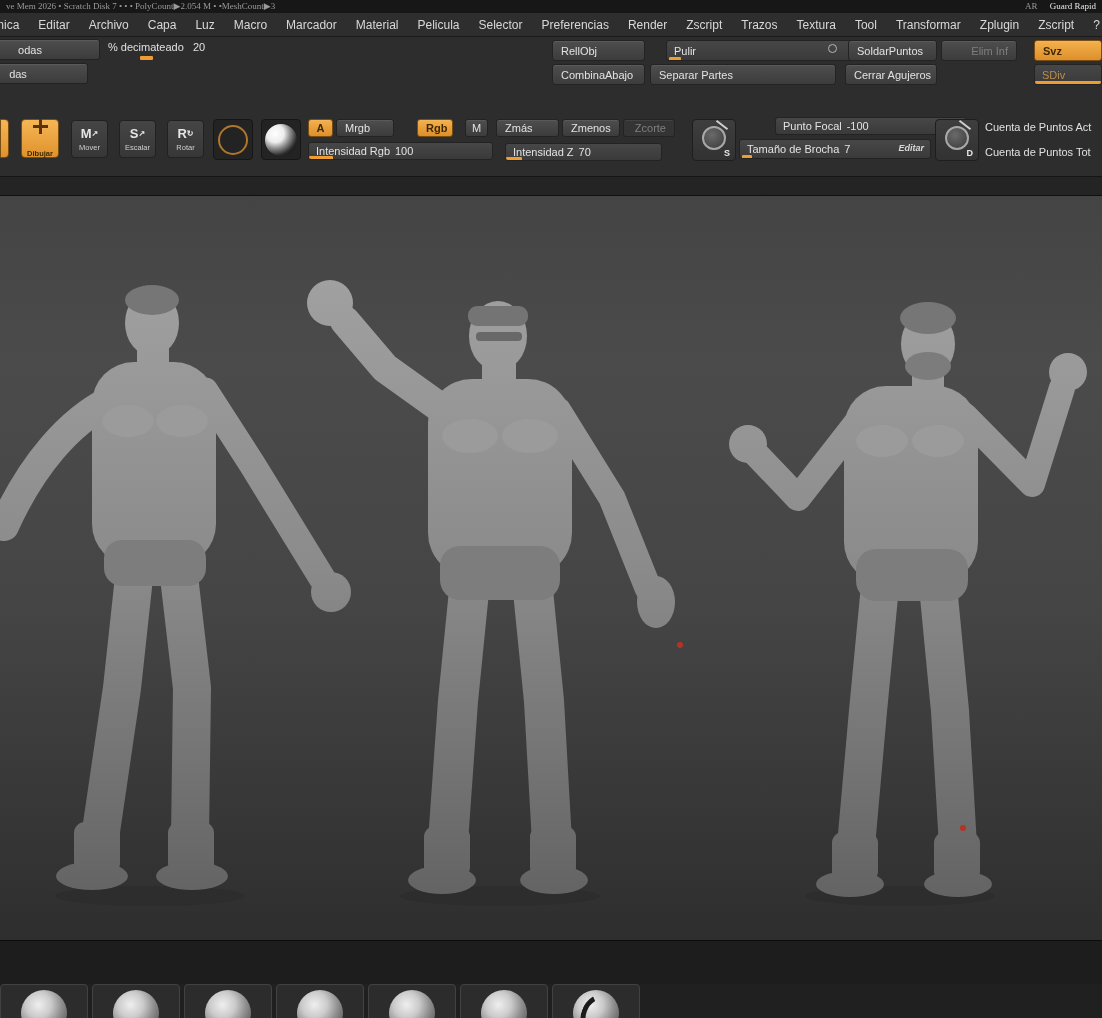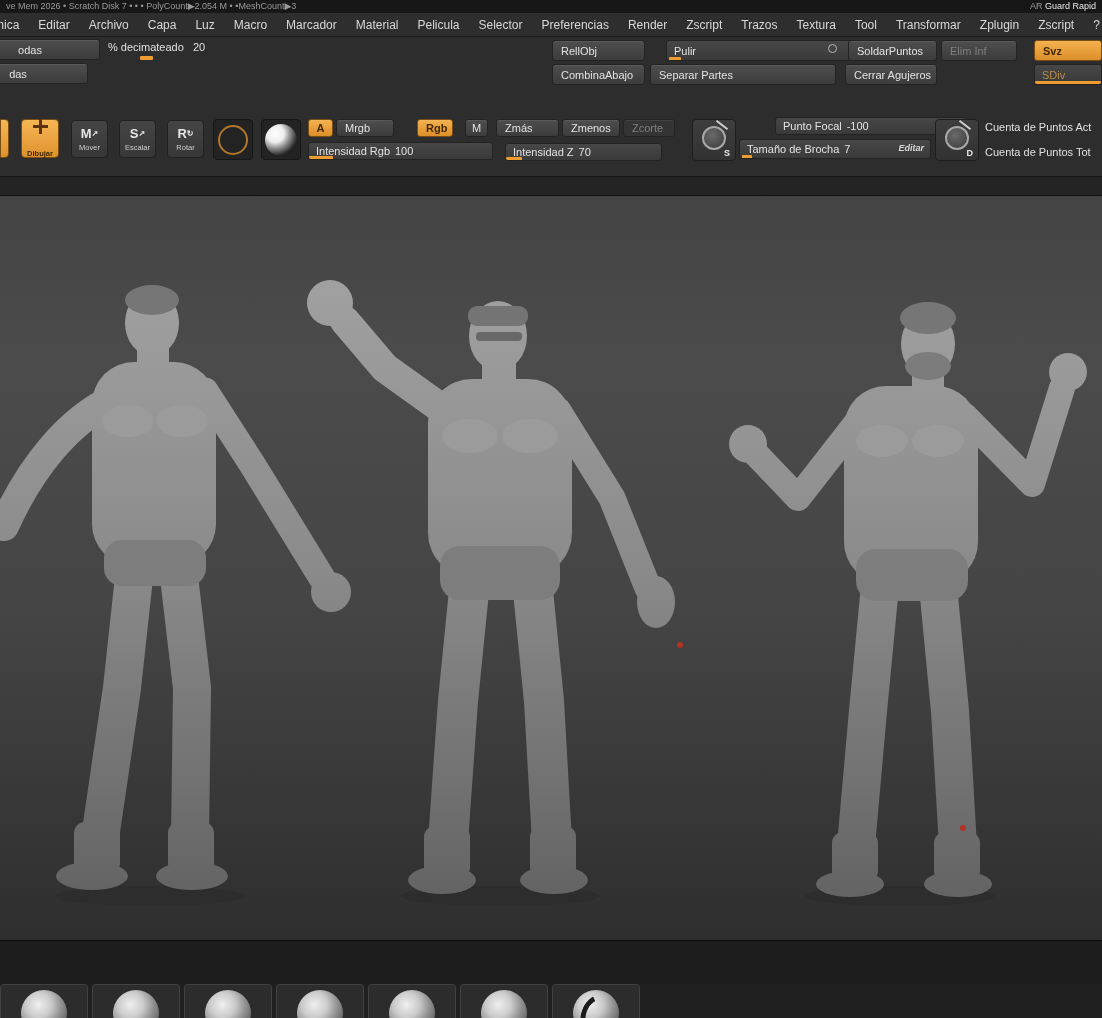--- a/index.html
+++ b/index.html
@@ -1,37 +1,37 @@
 <!DOCTYPE html>
 <html><head>
 <meta charset="utf-8">
 <style>
   * { box-sizing: border-box; margin: 0; padding: 0; }
   body { background:#111; font-family:"Liberation Sans", sans-serif; }
   .app { position:relative; width:1102px; height:1018px; overflow:hidden; background:#2d2d2d; }
 
   
   .titlebar { position:absolute; top:0; left:0; width:1102px; height:13px; background:#171717;
-    color:#9a9a9a; font-size:9px; line-height:13px; display:flex; justify-content:space-between; padding:0 6px; white-space:nowrap;}
-  .titlebar .tright span { }
+    color:#9a9a9a; font-size:9px; line-height:13px; display:flex; justify-content:space-between; padding:0 6px; white-space:nowrap;font-family:Liberation Serif, serif;}
+  .titlebar .tright span { margin-left:10px; }
   .titlebar .tright .qsave { color:#e6e6e6; }
 
   
   .menubar { position:absolute; top:13px; left:0; width:1102px; height:24px; background:#2e2e2e;
     border-bottom:1px solid #1b1b1b; display:flex; align-items:center; font-size:12px; color:#d8d8d8; }
   .menubar span { margin-right:19px; cursor:default; }
   .menubar span:first-child { margin-left:-6px; }
 
   
   .btn { position:absolute; background:linear-gradient(#4e4e4e,#3c3c3c); border:1px solid #232323;
     border-radius:3px; color:#e2e2e2; font-size:11px; display:flex; align-items:center; padding:0 8px;
     box-shadow: inset 0 1px 0 rgba(255,255,255,.07); white-space:nowrap; overflow:hidden; }
   .btn.center { justify-content:center; }
   .btn.orange { background:linear-gradient(#f4b14e,#dd8f2a); color:#3f2700; font-weight:bold; border-color:#7a4e12; }
-  .btn.disabled { color:#7f7f7f; }
+  .btn.disabled { color:#7f7f7f;justify-content:flex-end; }
   .sld { position:absolute; background:linear-gradient(#474747,#3a3a3a); border:1px solid #232323;
     border-radius:3px; color:#e2e2e2; font-size:11px; display:flex; align-items:center; padding:0 7px;
     white-space:nowrap; overflow:hidden; }
   .sld .val { margin-left:5px; }
   .notch { position:absolute; bottom:-1px; height:4px; background:#ef9d32; border-radius:1px; }
   .plain { position:absolute; color:#e0e0e0; font-size:11px; white-space:nowrap; overflow:hidden; }
 
   
   .toolbtn { position:absolute; width:38px; height:39px; background:linear-gradient(#454545,#373737);
     border:1px solid #212121; border-radius:4px; display:flex; flex-direction:column; align-items:center;

